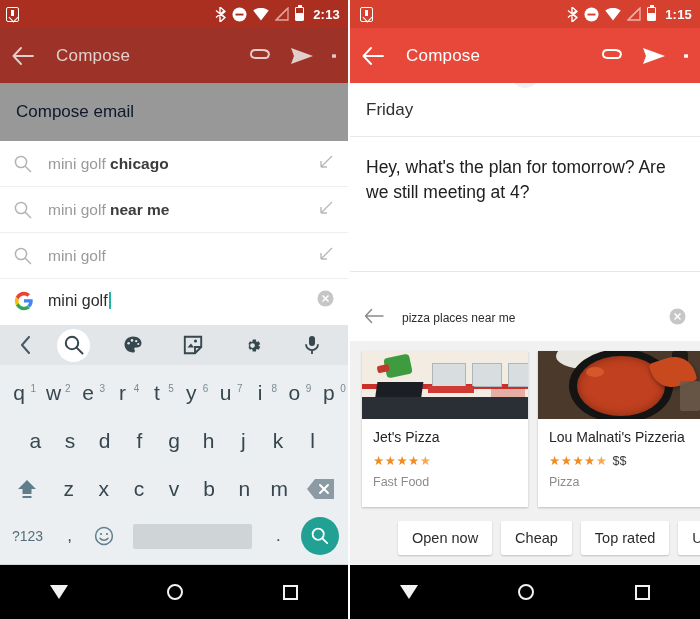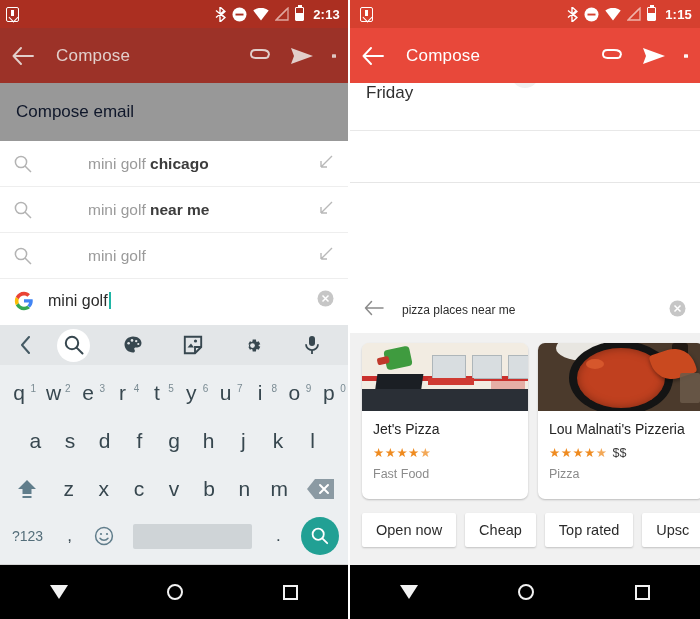--- a/index.html
+++ b/index.html
@@ -29,21 +29,21 @@
   .kebab i{ display:block; width:4px; height:4px; background:#fff; border-radius:50%; margin:2.6px 0;}
 
   
   .left .statusbar{ background:#ab2f21;padding-left:6px; }
   .left .appbar{ background:#9c3228; }
   .left .appbar .title{ color:#e2cfcb; }
   .compose-strip{ height:58px; background:#989898; display:flex; align-items:center; padding:0 16px; }
   .compose-strip span{ color:#0f172a; font-size:17px; }
 
   .suggestions{ background:#fff; }
-  .sugg{ height:46px; display:flex; align-items:center; padding:0 14px; border-bottom:1px solid #eeeeee; position:relative;gap:40px;}
+  .sugg{ height:46px; display:flex; align-items:center; padding:0 14px; border-bottom:1px solid #eeeeee; position:relative;}
   .sugg .s-ic{ width:34px; flex:0 0 34px; display:flex; align-items:center;}
   .sugg .s-txt{ font-size:15.5px; color:#9a9a9a; white-space:nowrap; }
   .sugg .s-txt b{ color:#3c3c3c; font-weight:700; }
   .sugg .s-arrow{ margin-left:auto; color:#b4b4b4; }
 
   .searchrow{ height:43px; display:flex; align-items:center; padding:0 14px; background:#fff; }
   .searchrow .g{ width:34px; flex:0 0 34px; display:flex; align-items:center;}
   .searchrow .q{ font-size:16px; color:#2b2b2b; position:relative; }
   .caret{ display:inline-block; width:2px; height:17px; background:#1fb5a5; vertical-align:-3px; margin-left:1px;}
   .searchrow .clr{ margin-left:auto; }
@@ -73,42 +73,42 @@
   .krow.r4 .k-dot{ flex:.8; font-size:17px;}
   .krow.r4 .k-go{ flex:1.25; }
   .gobtn{ width:38px; height:38px; border-radius:50%; background:#21a094; display:flex; align-items:center; justify-content:center;}
 
   
   .right .statusbar{ background:#d6402f;gap:39px; }
   .right .appbar{ background:#e8483a; }
   .msgarea{ background:#fff; position:relative; }
   .avatar-peek{ position:absolute; left:50%; top:-9px; margin-left:-14px; width:28px; height:14px;
                 background:#f0f0f0; border-radius:0 0 14px 14px; }
-  .dayrow{ height:48px; display:flex; padding:0 16px; border-bottom:1px solid #e8e8e8;}
+  .dayrow{ height:54px; display:flex; align-items:center; padding:0 16px; border-bottom:1px solid #e8e8e8;}
   .dayrow span{ font-size:17px; color:#303030;}
   .msg{ padding:18px 16px 14px; font-size:17.5px; line-height:1.45; color:#202020; }
   .msg-pad{ height:52px; background:#fff; border-bottom:1px solid #e6e6e6;}
 
   .searchpanel{ position:absolute; left:0; right:0; bottom:54px; background:#f1f1f1; }
   .sp-bar{ height:46px; background:#fff; display:flex; align-items:center; padding:0 14px; }
   .sp-bar .sp-q{ font-size:12px; color:#2d2d2d; margin-left:18px;}
   .sp-bar .sp-clr{ margin-left:auto; }
   .cards{ display:flex; gap:10px; padding:10px 0 8px 12px; overflow:hidden; }
-  .card{ width:166px; flex:0 0 166px; background:#fff; border-radius:7px;
+  .card{ width:166px; flex:0 0 166px; background:#fff; border-radius:0;
          box-shadow:0 1px 2px rgba(0,0,0,.22); overflow:hidden; }
   .card .thumb{ height:68px; position:relative; overflow:hidden; }
   .card .info{ padding:9px 11px 11px; }
   .card .cname{ font-size:14px; color:#242424; line-height:1.35; }
   .card .crow{ display:flex; align-items:center; gap:5px; margin-top:6px; }
   .stars{ font-size:12.5px; color:#ef8b20; letter-spacing:.5px; white-space:nowrap;}
   .price{ font-size:12.5px; color:#3a3a3a;}
   .ctype{ font-size:12.5px; color:#8b8b8b; margin-top:7px; }
   .card.tall .info{ padding-bottom:18px; }
 
-  .chips{ display:flex; gap:9px; padding:6px 12px 18px; overflow:hidden; }
+  .chips{ display:flex; gap:9px; padding:6px 12px 10px; overflow:hidden;margin-left:36px; }
   .chip{ background:#fff; border-radius:2px; box-shadow:0 1px 2px rgba(0,0,0,.2);
          padding:9px 14px; font-size:14.5px; color:#2b2b2b; white-space:nowrap; }
 
   
   .ph-jets{ background:
       linear-gradient(#f2ece2,#f2ece2) ,
       #efe9de; width:100%; height:100%; position:relative;}
   .ph-jets:before{content:"";position:absolute;left:0;right:0;top:48%;height:5px;background:#c9302c;}
   .ph-jets:after{content:"";position:absolute;left:0;right:0;bottom:0;height:32%;background:#2a2f36;}
   .jw{position:absolute;background:#d8dde0;border:1.5px solid #aeb6ba;}
@@ -470,20 +470,21 @@
           <i></i>
           <i></i>
         </span>
     </div>
 
     <div class="msgarea">
       <span class="avatar-peek"></span>
       <div class="dayrow">
         <span>Friday</span>
       </div>
+      <div class="msg">Hey, what's the plan for tomorrow? Are we still meeting at 4?</div>
       <div class="msg-pad"></div>
     </div>
 
     <div class="searchpanel">
       <div class="sp-bar">
         <span>
           <svg width="20" height="16" viewBox="0 0 20 16">
               <path d="M7.5 1.5 L1.5 8 L7.5 14.5 M1.5 8 L19 8" stroke="#8b8b8b" stroke-width="1.5" fill="none" stroke-linecap="round" stroke-linejoin="round"></path>
             </svg>
         </span>

